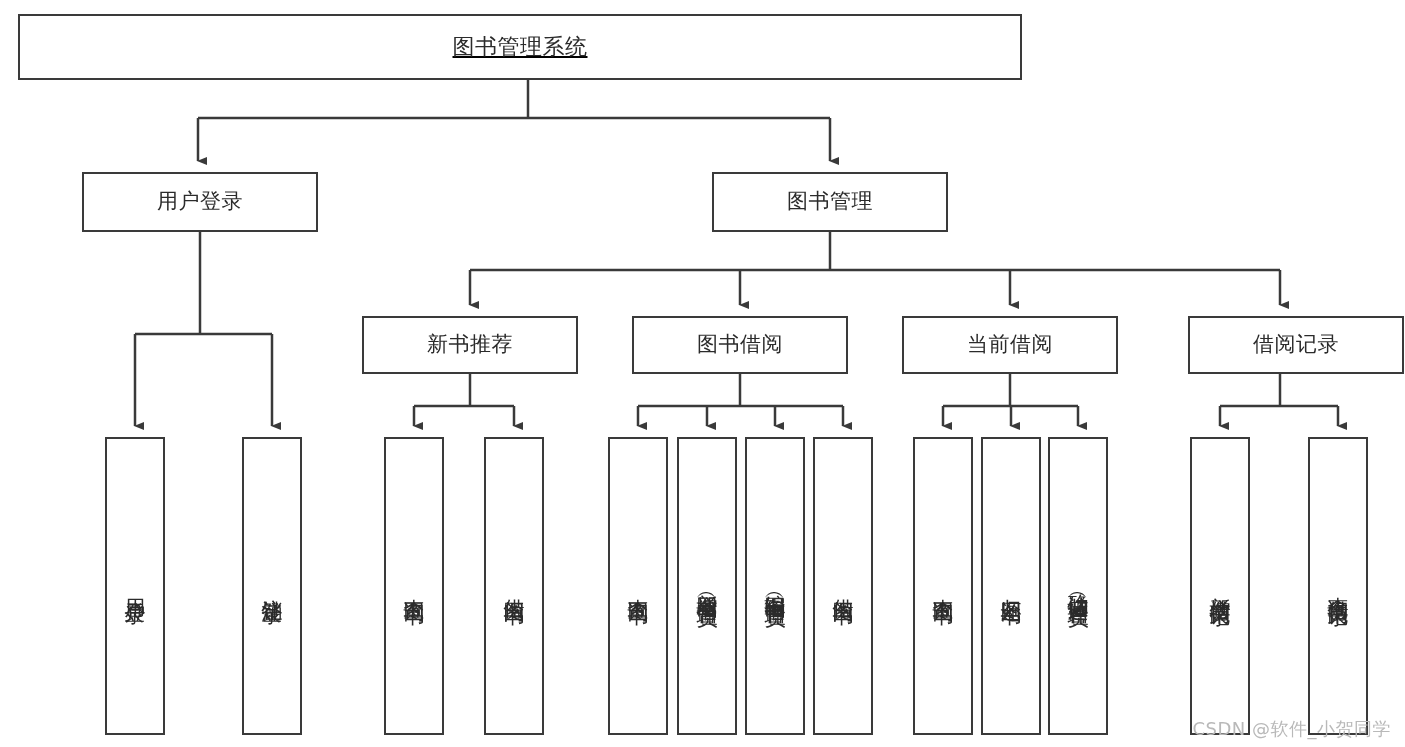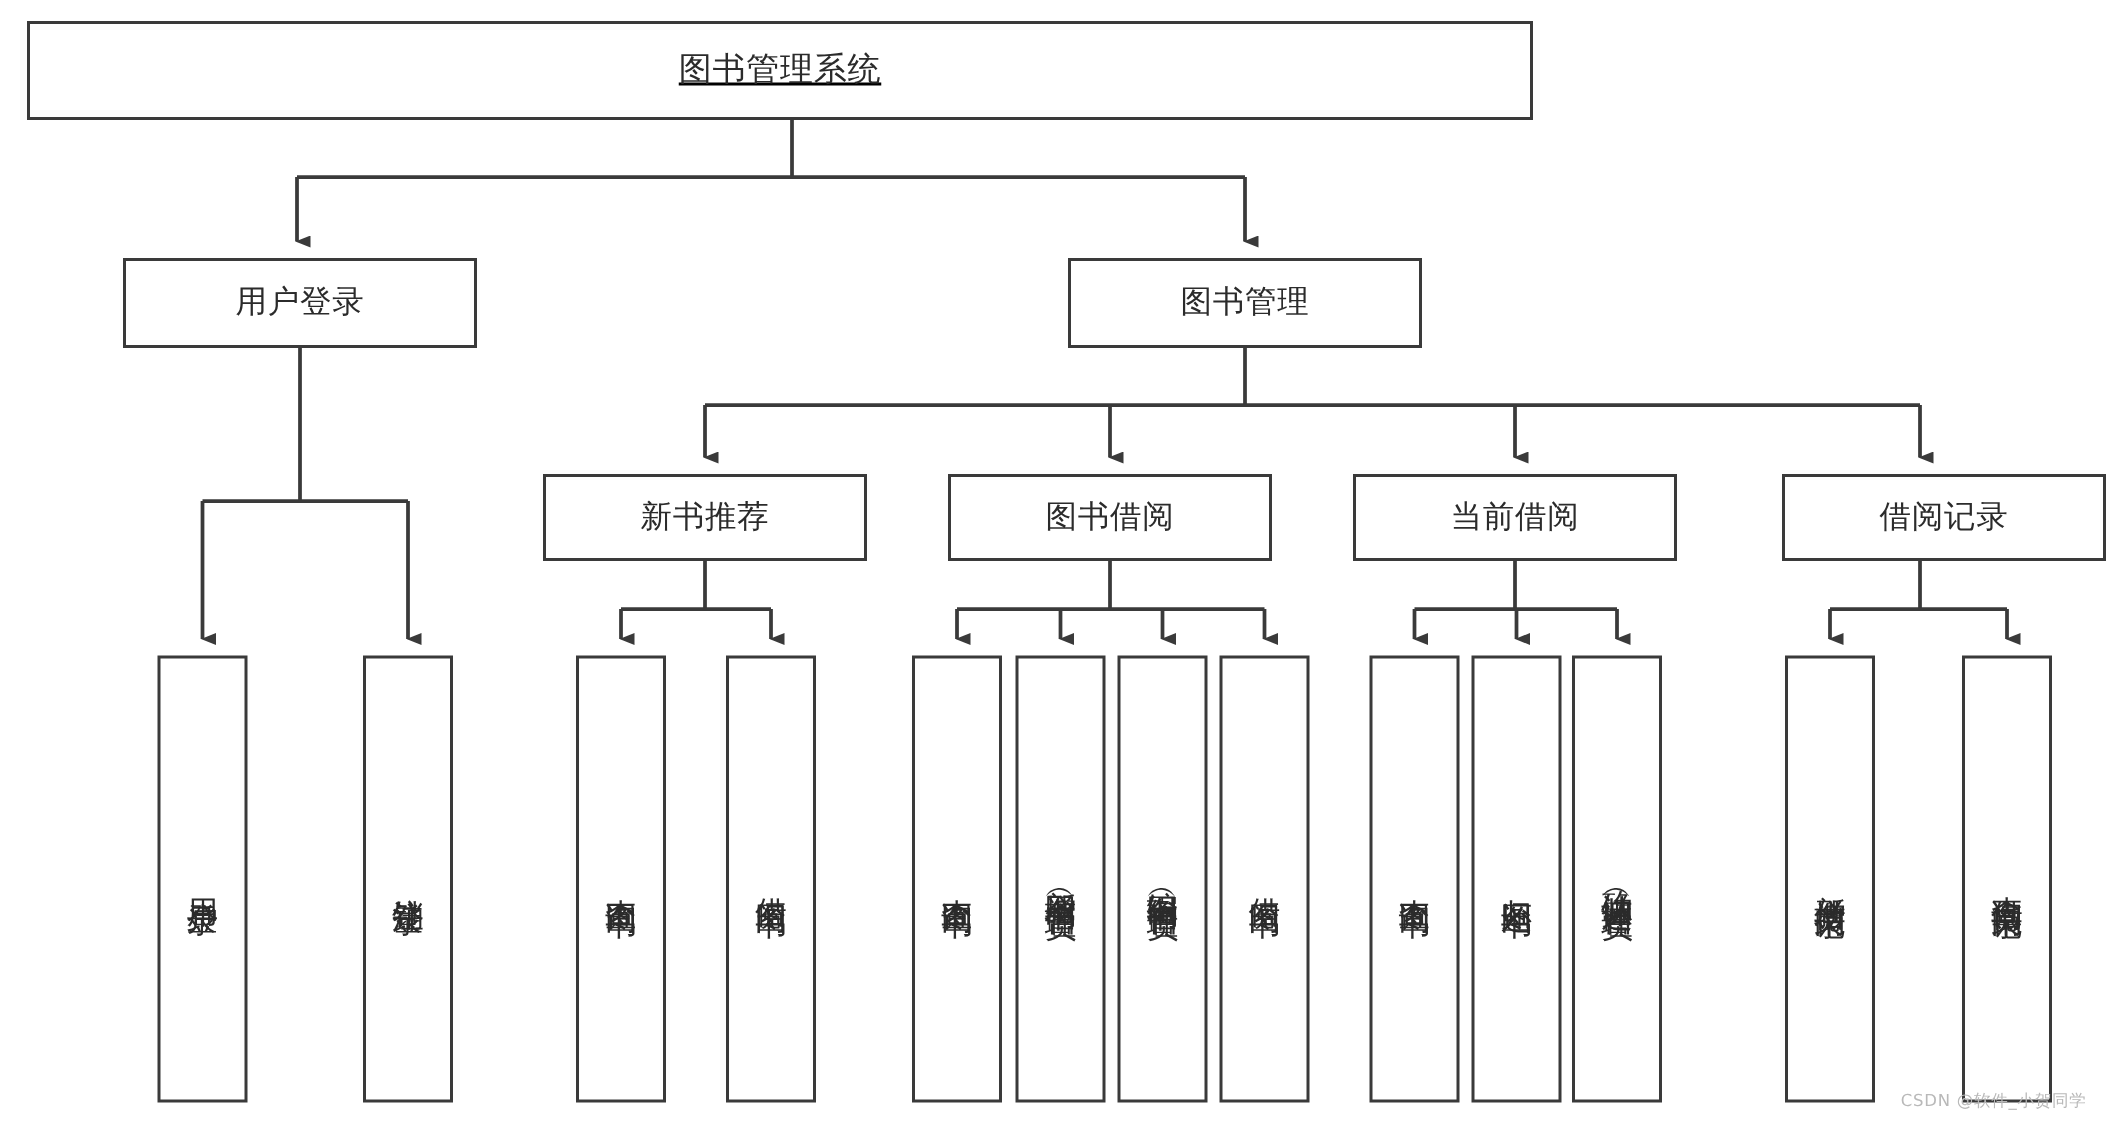--- a/index.html
+++ b/index.html
@@ -52,21 +52,21 @@
     letter-spacing: 2px;
     line-height: 1.15;
     white-space: nowrap;
     text-align: center;
   }
   .node-root .node-label-h { font-size: 22px; }
   .watermark {
     position: absolute;
     right: 14px;
     bottom: 6px;
-    font-size: 11px;
+    font-size: 18px;
     color: #b9b9b9;
     letter-spacing: 0.5px;
     white-space: nowrap;
     pointer-events: none;
   }
 </style>
 </head>
 <body>
 
 <div id="diagram-root">

